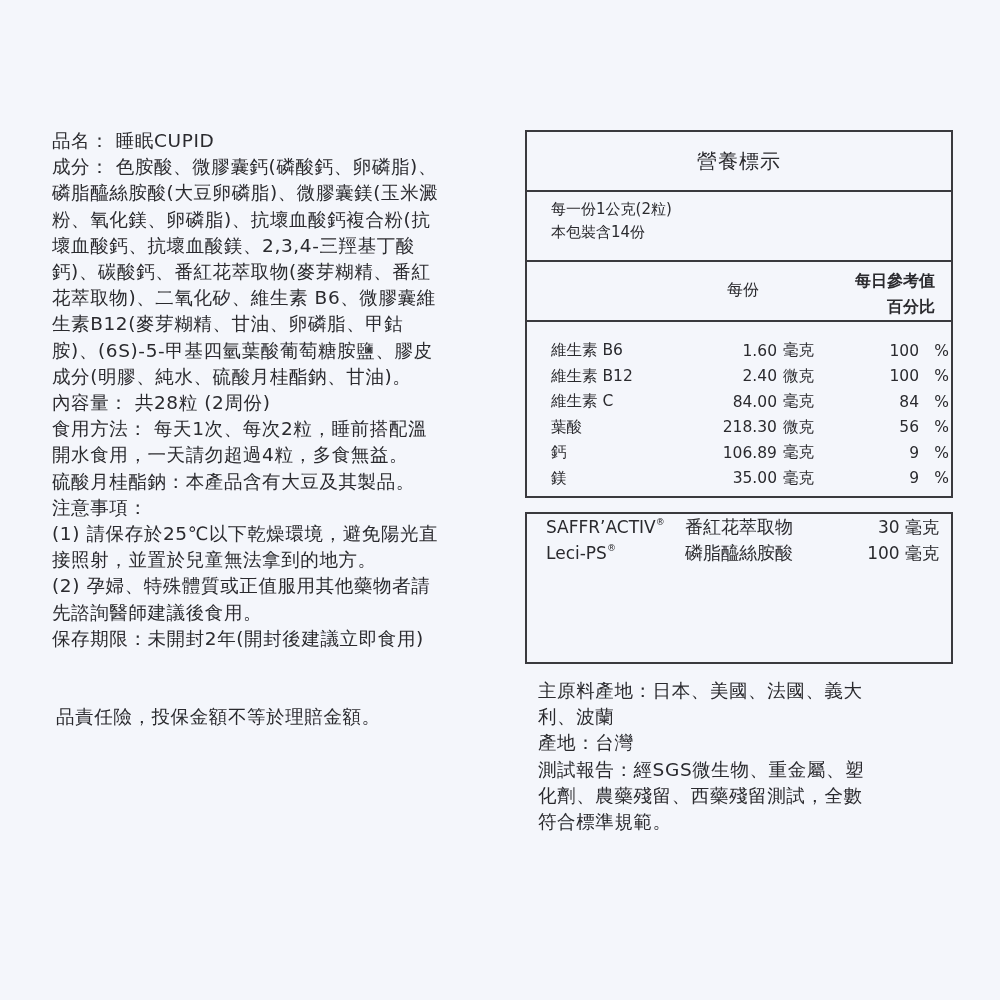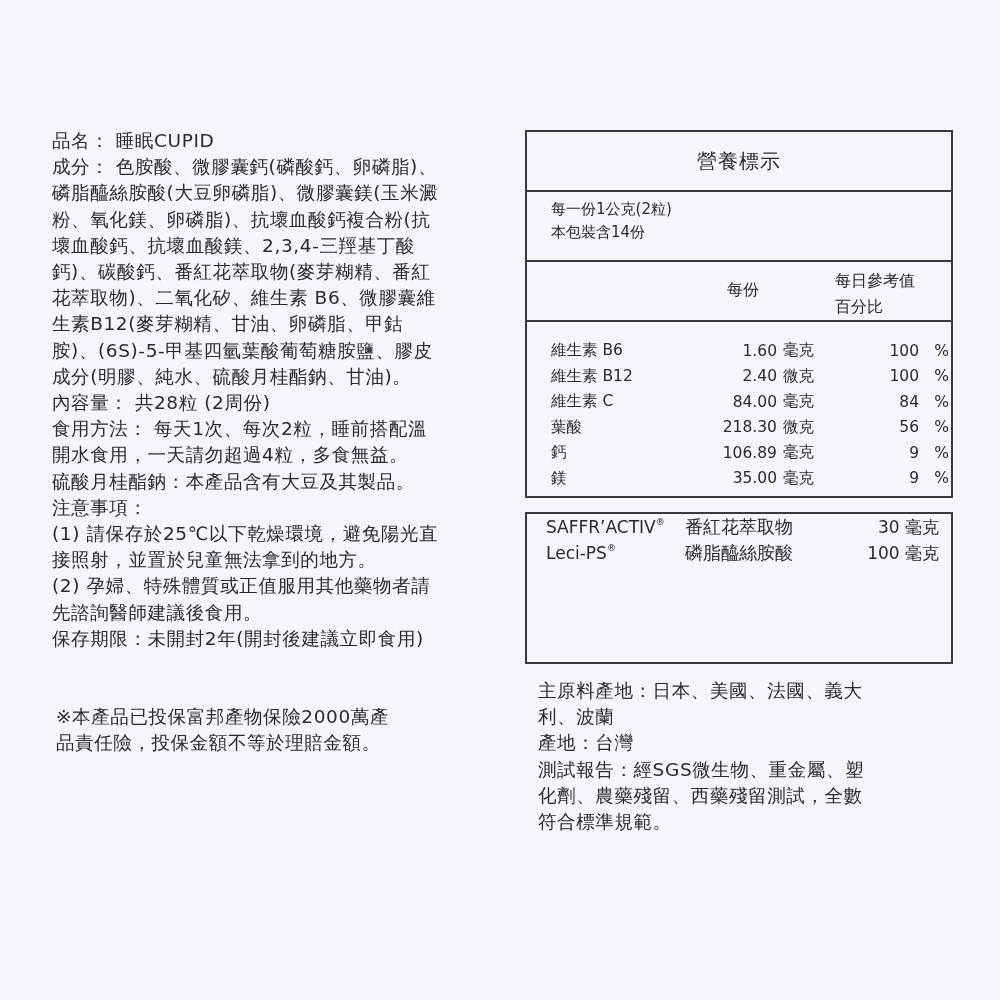--- a/index.html
+++ b/index.html
@@ -36,21 +36,21 @@
   }
   .nutri .serving {
     height: 70px; border-bottom: 2px solid #3a3a3e; box-sizing: border-box;
     padding: 6px 0 0 24px; font-size: 15px; line-height: 23px;
   }
   .nutri .head {
     height: 60px; border-bottom: 2px solid #3a3a3e; box-sizing: border-box;
     position: relative; font-size: 16px;
   }
   .nutri .head .per { position: absolute; left: 196px; top: 18px; width: 40px; text-align: center; }
-  .nutri .head .dv { position: absolute; right: 16px; top: 6px; width: 100px; text-align: left; line-height: 26px; }
+  .nutri .head .dv { position: absolute; right: 16px; top: 6px; width: 100px; text-align: right; line-height: 26px; font-weight: bold; }
   .nutri .rows { padding-top: 16px; }
   .nutri .row { display: flex; height: 25.5px; font-size: 15.5px; align-items: center; }
   .nutri .row .name { width: 0; padding-left: 24px; flex: 0 0 134px; }
   .nutri .row .amt { flex: 0 0 92px; text-align: right; }
   .nutri .row .unit { flex: 0 0 46px; padding-left: 6px; }
   .nutri .row .pct { flex: 0 0 90px; text-align: right; }
   .nutri .row .pctsign { flex: 0 0 30px; text-align: right; }
 
   .key { left: 525px; top: 512px; width: 428px; height: 152px; }
   .key .title {
@@ -93,21 +93,20 @@
   <p>食用方法：  每天1次、每次2粒，睡前搭配溫</p>
   <p>開水食用，一天請勿超過4粒，多食無益。</p>
   <p>硫酸月桂酯鈉：本產品含有大豆及其製品。</p>
   <p>注意事項：</p>
   <p> (1) 請保存於25℃以下乾燥環境，避免陽光直</p>
   <p>接照射，並置於兒童無法拿到的地方。</p>
   <p> (2) 孕婦、特殊體質或正值服用其他藥物者請</p>
   <p>先諮詢醫師建議後食用。</p>
   <p>保存期限：未開封2年(開封後建議立即食用)</p>
   <div class="gap"></div>
-  <p class="notice">※本產品已投保富邦產物保險2000萬產</p>
   <p class="notice">品責任險，投保金額不等於理賠金額。</p>
 </div>
 
 <div class="box nutri">
   <div class="title">營養標示</div>
   <div class="serving">
     <div>每一份1公克(2粒)</div>
     <div>本包裝含14份</div>
   </div>
   <div class="head">

